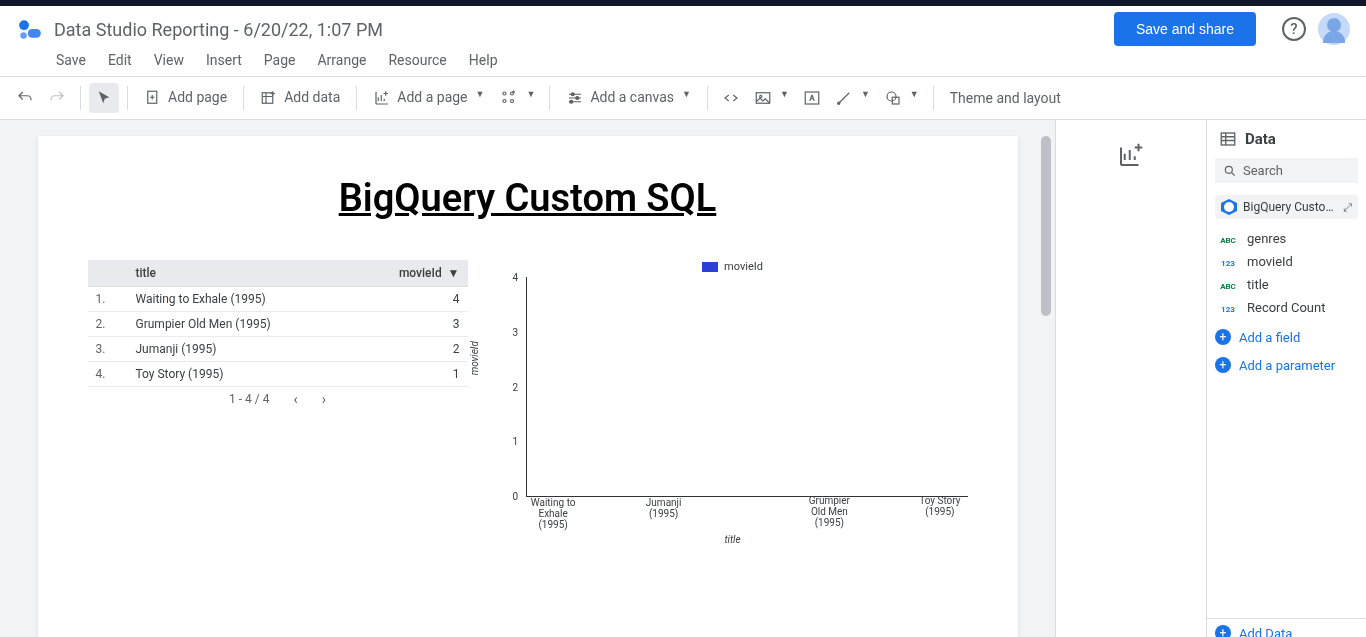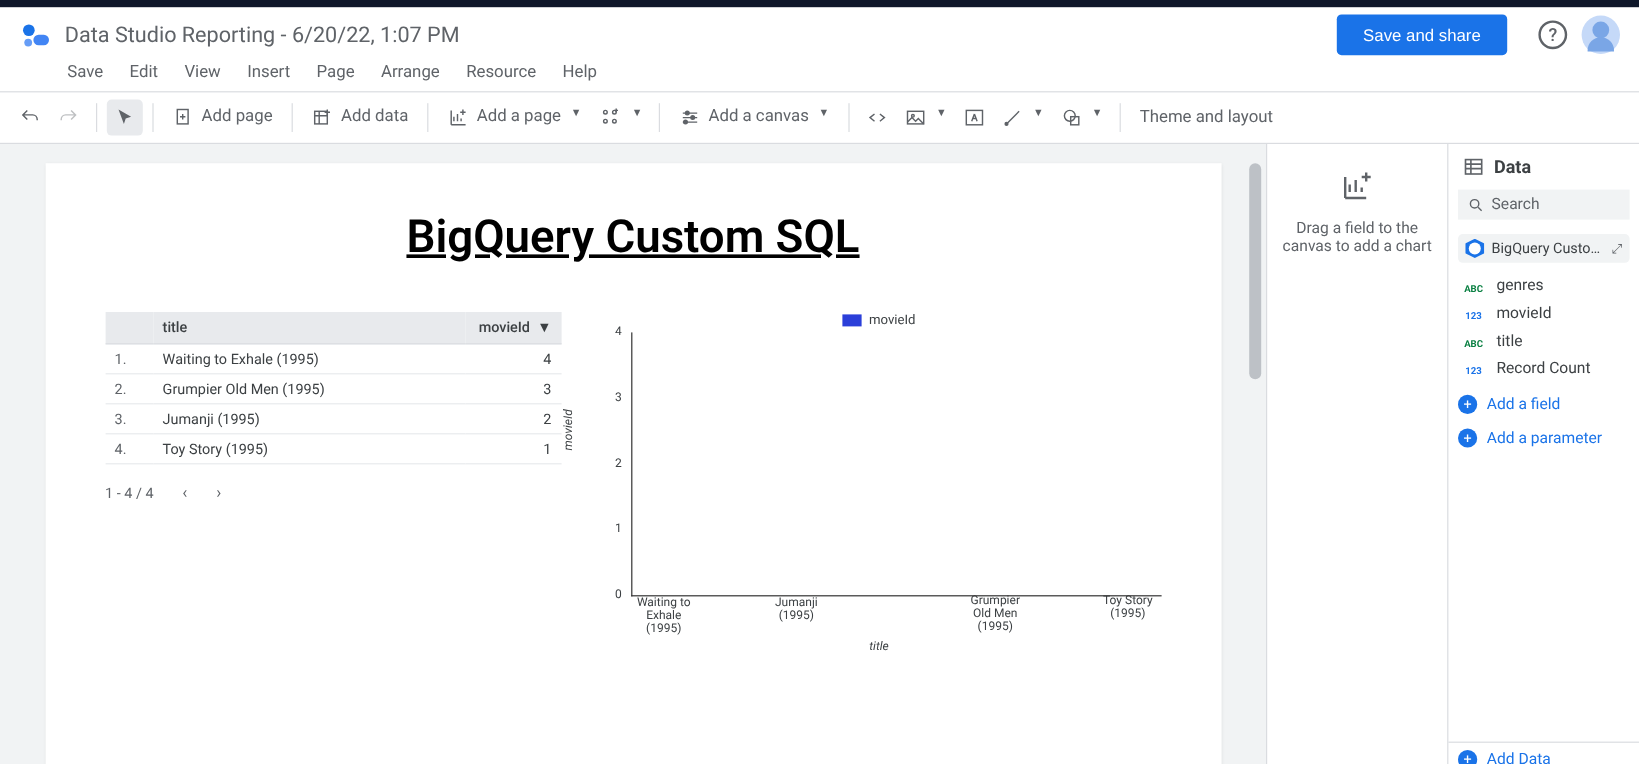--- a/index.html
+++ b/index.html
@@ -30,21 +30,21 @@
 .report-title { font-size: 38px; font-weight: 600; text-align:center; margin: 10px 0 40px 0; color:#000;text-decoration:underline;}
 .content-row { display:flex; gap:30px;}
 .table-block { width: 380px; }
 table.tbl { width:100%; border-collapse:collapse; font-size:12px;}
 table.tbl th { background:#e8eaed; text-align:left; padding:6px 8px; font-weight:500; color:#3c4043; border-bottom:1px solid #dadce0;}
 table.tbl th.idx { width:40px;}
 table.tbl th.num { text-align:right; width:80px;}
 table.tbl td { padding:5px 8px; border-bottom:1px solid #e8eaed;}
 table.tbl td.num { text-align:right;}
 table.tbl td.idx { color:#5f6368;}
-.pager { display:flex; align-items:center; gap:24px; margin-top:16px; font-size:12px; color:#5f6368;}
+.pager { display:flex; align-items:center; justify-content:center; gap:24px; margin-top:4px; font-size:12px; color:#5f6368;}
 .pager .chev { cursor:pointer; font-size:14px;}
 .chart-block { flex:1; position:relative; height:280px;}
 .legend { display:flex; align-items:center; gap:6px; font-size:11px; justify-content:center; margin-bottom:4px;}
 .legend .sw { width:16px; height:10px; background:#2b3fd9;}
 .chart-area { position:relative; height:220px; margin-left:28px; border-left:1px solid #333; border-bottom:1px solid #333;}
 .ylabel { position:absolute; left:-24px; top:50%; transform:rotate(-90deg) translateX(50%); transform-origin:left; font-size:10px; font-style:italic;}
 .ytick { position:absolute; left:-14px; font-size:10px; transform:translateY(50%);}
 .bars { position:absolute; left:0; right:0; bottom:0; top:0; display:flex; align-items:flex-end; padding:0 2px;}
 .bar-col { flex:1; display:flex; flex-direction:column; align-items:center;}
 .bar { width:68px; background:#2b3fd9;}
@@ -301,21 +301,20 @@
       </div>
   </div>
 
   <div class="right-panels">
     <div class="panel1">
       <div class="ic">
         <svg width="30" height="30" viewBox="0 0 24 24" fill="none" stroke="#5f6368" stroke-width="1.6">
             <path d="M4 20V6M4 20h14M7 16v-5M11 16V8M15 16v-3M18 3v6M15 6h6"></path>
           </svg>
       </div>
-      <div>Drag a field to the canvas to add a chart</div>
     </div>
 
     <div class="panel2">
       <div class="panel2-head">
         <svg width="18" height="18" viewBox="0 0 24 24" fill="none" stroke="#5f6368" stroke-width="1.8">
             <rect x="3" y="4" width="18" height="16"></rect>
             <path d="M3 9h18M3 14h18M9 4v16"></path>
           </svg>
         <span>Data</span>
       </div>

